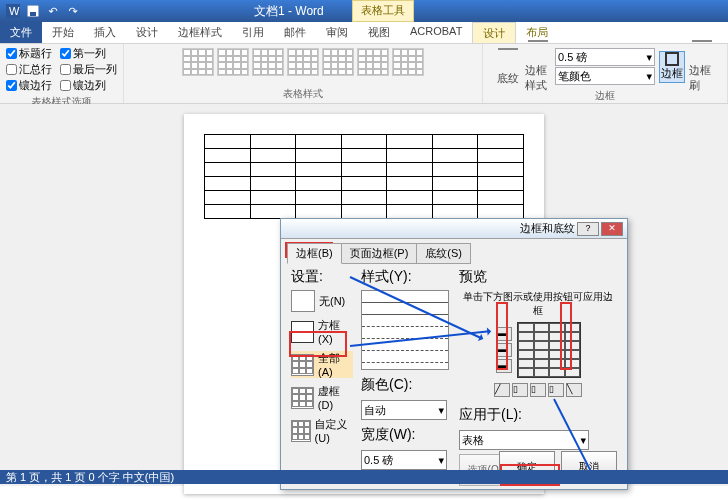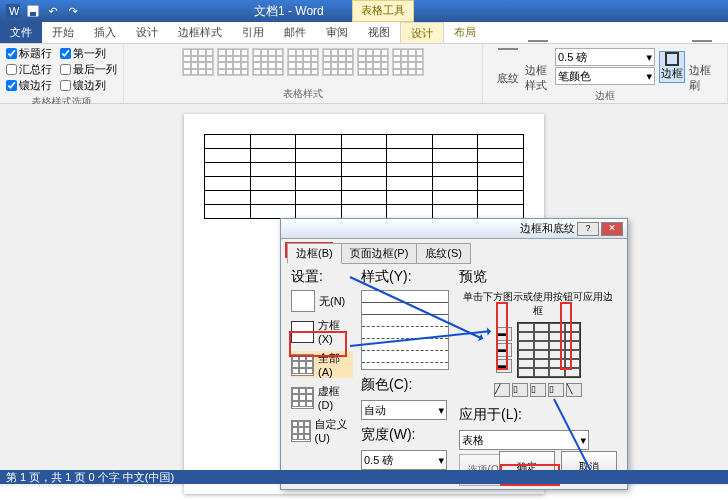--- a/index.html
+++ b/index.html
@@ -118,20 +118,21 @@
 <div class="ribbon-tabs">
   <div class="ribbon-tab file">文件</div>
   <div class="ribbon-tab">开始</div>
   <div class="ribbon-tab">插入</div>
   <div class="ribbon-tab">设计</div>
   <div class="ribbon-tab">边框样式</div>
   <div class="ribbon-tab">引用</div>
   <div class="ribbon-tab">邮件</div>
   <div class="ribbon-tab">审阅</div>
   <div class="ribbon-tab">视图</div>
+  <div class="ribbon-tab">ACROBAT</div>
   <div class="ribbon-tab active ctx">设计</div>
   <div class="ribbon-tab ctx">布局</div>
 </div>
 
 <div class="ribbon">
   <div class="group">
     <div class="opts">
       <label class="chk">
           <input type="checkbox" checked="" style="">
           <span>标题行</span>

